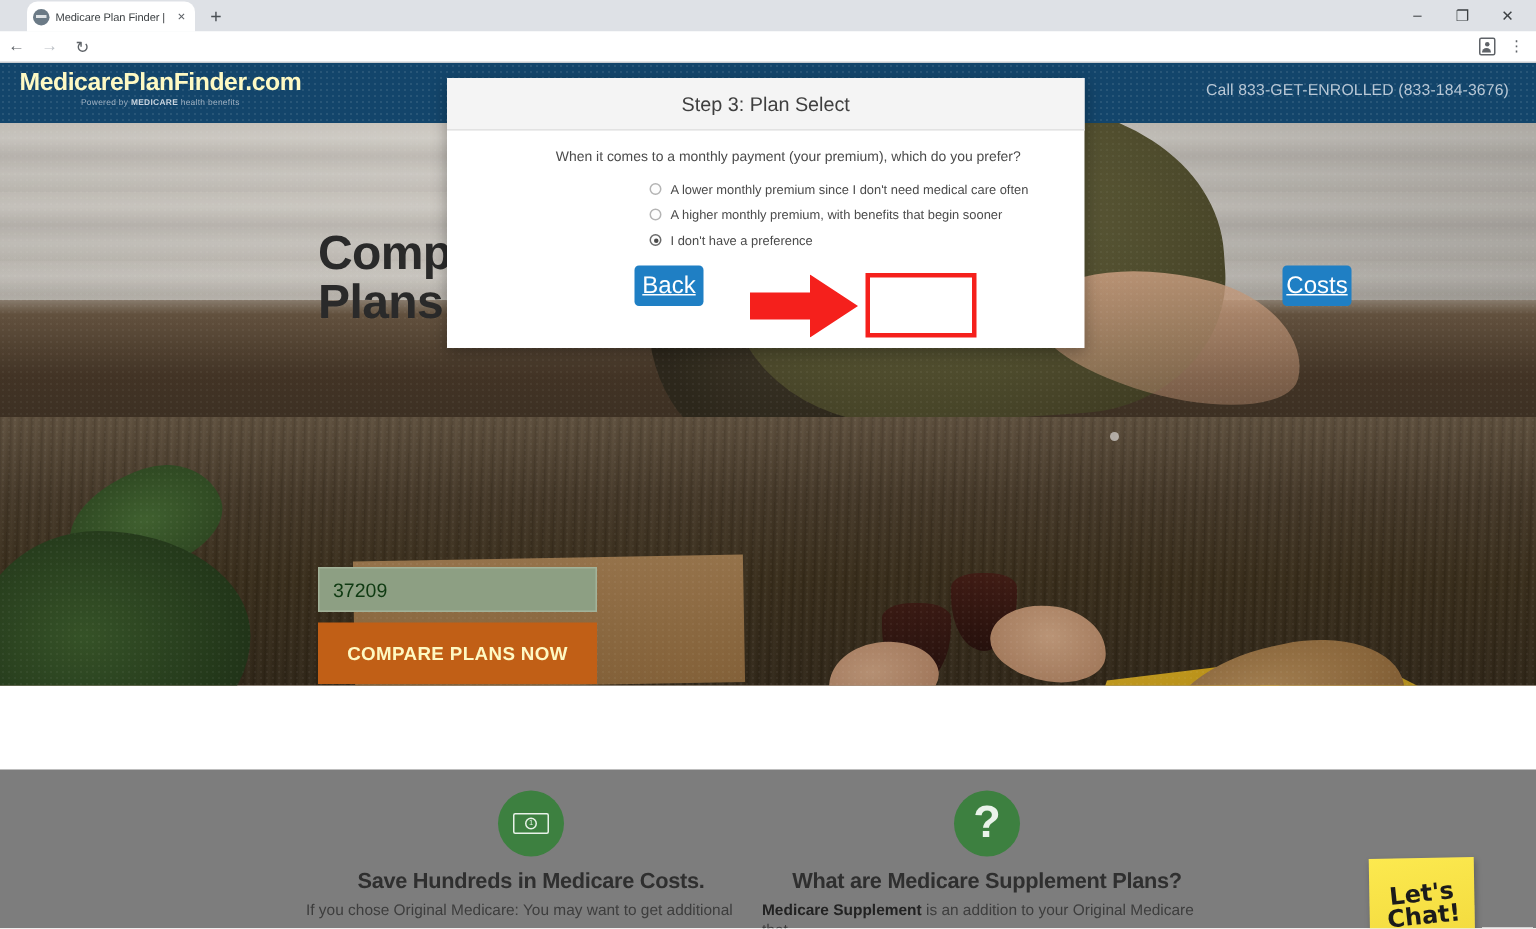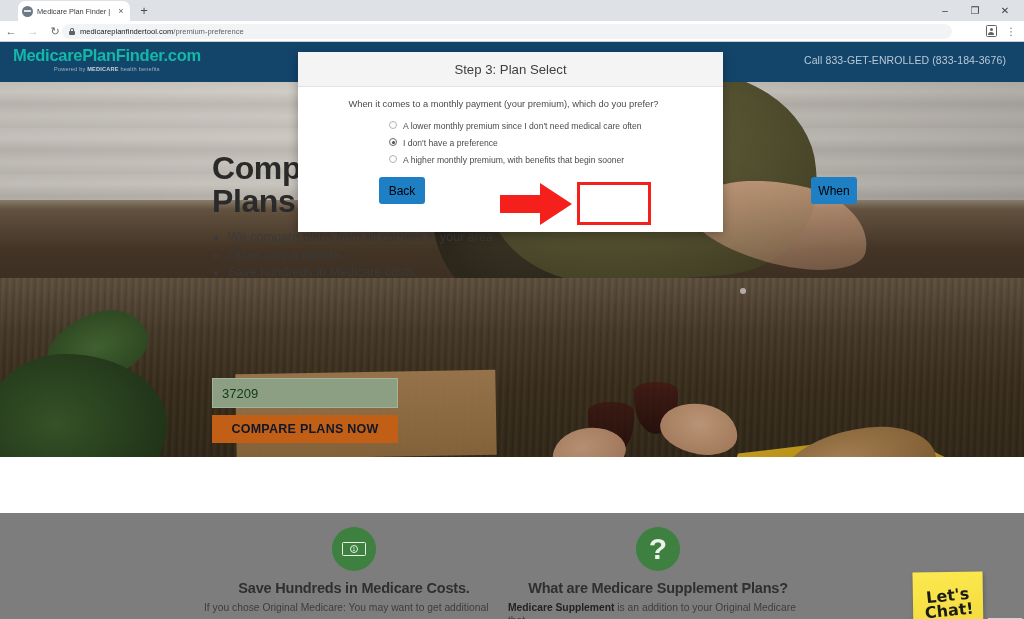--- a/index.html
+++ b/index.html
@@ -108,21 +108,21 @@
     position: absolute; left: 0; top: 0; width: 1024px; height: 40px;
     background: #13456b;
   }
   .site-header .dots {
     position: absolute; inset: 0;
     background-image: radial-gradient(circle, rgba(255,255,255,.09) 0.6px, transparent 0.7px);
     background-size: 4px 4px;
   }
   .logo { position: absolute; left: 13px; top: 4px; }
   .logo-main {
-    font-size: 16.5px; font-weight: bold; color: #14b8a6; letter-spacing: -0.3px;
+    font-size: 16.5px; font-weight: bold; color: #fef9c3; letter-spacing: -0.3px;
     font-family: "Liberation Sans", sans-serif;
   }
   .logo-sub {
     font-size: 5.6px; color: #9fb1c2; letter-spacing: 0.2px;
     text-align: center; margin-top: 1px;
   }
   .logo-sub b { color: #c7d3de; }
   .header-phone {
     position: absolute; right: 18px; top: 12px;
     font-size: 10.5px; color: #b9c8d6; letter-spacing: 0.1px;
@@ -253,22 +253,22 @@
     margin-top: 11px; list-style: disc; padding-left: 16px;
     color: #3a3a3a; font-size: 12.6px; line-height: 17.5px;
   }
   .zip-wrap { position: absolute; left: 212px; top: 296px; }
   .zip-input {
     width: 186px; height: 30px; background: #8d9f83;
     border: 1px solid #a3b39a; color: #0f3a12; font-size: 13px;
     padding: 4px 9px; font-family: "Liberation Sans", sans-serif;
   }
   .cta-btn {
-    display: block; margin-top: 7px; width: 186px; height: 28px;
-    background: #c15f16; border: none; color: #0f172a;
+    display: block; margin-top: 7px; width: 186px; height: 41px;
+    background: #c15f16; border: none; color: #fef9c3;
     font-size: 12.5px; font-weight: bold; letter-spacing: .25px;
     font-family: "Liberation Sans", sans-serif; cursor: pointer;
   }
   .carousel-dot {
     position: absolute; left: 740px; top: 206px;
     width: 6px; height: 6px; border-radius: 50%; background: rgba(255,255,255,.55);
   }
 
   
   .band {
@@ -339,42 +339,42 @@
   .modal {
     position: absolute; left: 298px; top: 52px; width: 425px; height: 180px;
     background: #ffffff; box-shadow: 0 3px 10px rgba(0,0,0,.3);
     z-index: 40;
   }
   .modal-head {
     height: 35px; background: #f4f4f4; border-bottom: 1px solid #e2e2e2;
     display: flex; align-items: center; justify-content: center;
   }
   .modal-title { font-size: 13.2px; color: #3f3f3f; }
-  .modal-body { padding: 12px 14px 0 0; }
+  .modal-body { padding: 12px 14px 0 0; margin-left: 44px; }
   .modal-q {
     text-align: center; font-size: 9.3px; color: #4a4a4a; padding: 0 20px;
   }
   .opts { margin: 12px 0 0 91px; }
-  .opt { display: flex; gap: 6px; margin-bottom: 7px; }
+  .opt { display: flex; align-items: center; gap: 6px; margin-bottom: 7px; }
   .radio {
     width: 8px; height: 8px; border-radius: 50%;
     border: 1px solid #b4b4b4; background: #fdfdfd; flex: 0 0 auto;
     position: relative;
   }
   .radio.checked { border-color: #6a6a6a; }
   .radio.checked::after {
     content: ""; position: absolute; left: 1.6px; top: 1.6px;
     width: 3.2px; height: 3.2px; border-radius: 50%; background: #4a4a4a;
   }
   .opt-label { font-size: 8.6px; color: #4a4a4a; white-space: nowrap; }
   .modal-actions { position: relative; margin-top: 12px; height: 44px; }
   .btn {
-    position: absolute; background: #1f7fc4; color: #000000; border: none;
-    font-family: "Liberation Sans", sans-serif; font-size: 12px;
-    border-radius: 3px; cursor: pointer;
+    position: absolute; background: #1f7fc4; color: #ffffff; border: none;
+    font-family: "Liberation Sans", sans-serif; font-size: 16px;
+    border-radius: 3px; cursor: pointer; text-decoration: underline;
   }
   .btn-back { left: 81px; top: 0; width: 46px; height: 27px; }
   .btn-next { left: 513px; top: 0; width: 46px; height: 27px; }
 
   
   .hl-box {
     position: absolute; left: 577px; top: 182px; width: 74px; height: 43px;
     border: 3px solid #f5201c; z-index: 60;
   }
   .big-arrow {
@@ -398,27 +398,20 @@
       <div class="win-btn">–</div>
       <div class="win-btn">❐</div>
       <div class="win-btn">✕</div>
     </div>
   </div>
 
   <div class="chrome-toolbar">
     <div class="nav-ico">←</div>
     <div class="nav-ico disabled">→</div>
     <div class="nav-ico">↻</div>
-  </div>
-  <div class="omnibox">
-    <span class="lock-icon">
-      <span class="shackle"></span>
-        <span class="body"></span>
-    </span>
-    <span class="url"><span>medicareplanfindertool.com</span><span class="path">/premium-preference</span></span>
   </div>
   <div class="tb-right">
     <div class="tb-ico">
         <span class="profile-ico"></span>
       </div>
     <div class="tb-ico">⋮</div>
   </div>
   <div class="chrome-bottomline"></div>
 
   <div class="page">
@@ -452,25 +445,20 @@
           <div class="hand2"></div>
         <div class="napkin"></div>
           <div class="napkin2"></div>
         <div class="bread"></div>
         <div class="hero-scrim"></div>
         <div class="hero-dots"></div>
       </div>
 
       <div class="hero-copy">
         <h1 class="hero-h1">Compare Medicare Plans</h1>
-        <ul class="hero-list">
-          <li>We compare plans from all carriers in your area</li>
-          <li>Takes only a minute</li>
-          <li>Save hundreds in Medicare costs</li>
-        </ul>
       </div>
 
       <div class="zip-wrap">
         <input class="zip-input" value="37209" placeholder="Enter ZIP Code" style="">
         <button class="cta-btn">COMPARE PLANS NOW</button>
       </div>
 
       <div class="carousel-dot"></div>
     </div>
 
@@ -511,31 +499,31 @@
       <div class="modal-title">Step 3: Plan Select</div>
     </div>
     <div class="modal-body">
       <div class="modal-q">When it comes to a monthly payment (your premium), which do you prefer?</div>
       <div class="opts">
         <label class="opt">
           <span class="radio"></span>
           <span class="opt-label">A lower monthly premium since I don't need medical care often</span>
         </label>
         <label class="opt">
+          <span class="radio"></span>
+          <span class="opt-label">A higher monthly premium, with benefits that begin sooner</span>
+        </label>
+        <label class="opt">
           <span class="radio checked"></span>
           <span class="opt-label">I don't have a preference</span>
         </label>
-        <label class="opt">
-          <span class="radio"></span>
-          <span class="opt-label">A higher monthly premium, with benefits that begin sooner</span>
-        </label>
       </div>
       <div class="modal-actions">
         <button class="btn btn-back">Back</button>
-        <button class="btn btn-next">When</button>
+        <button class="btn btn-next">Costs</button>
       </div>
     </div>
   </div>
 
   <div class="hl-box" style="border-color: rgb(245, 32, 28);"></div>
   <svg class="big-arrow" viewBox="0 0 72 42">
     <polygon points="0,12 40,12 40,0 72,21 40,42 40,30 0,30" fill="#f5201c"></polygon>
   </svg>
 
 </div>

